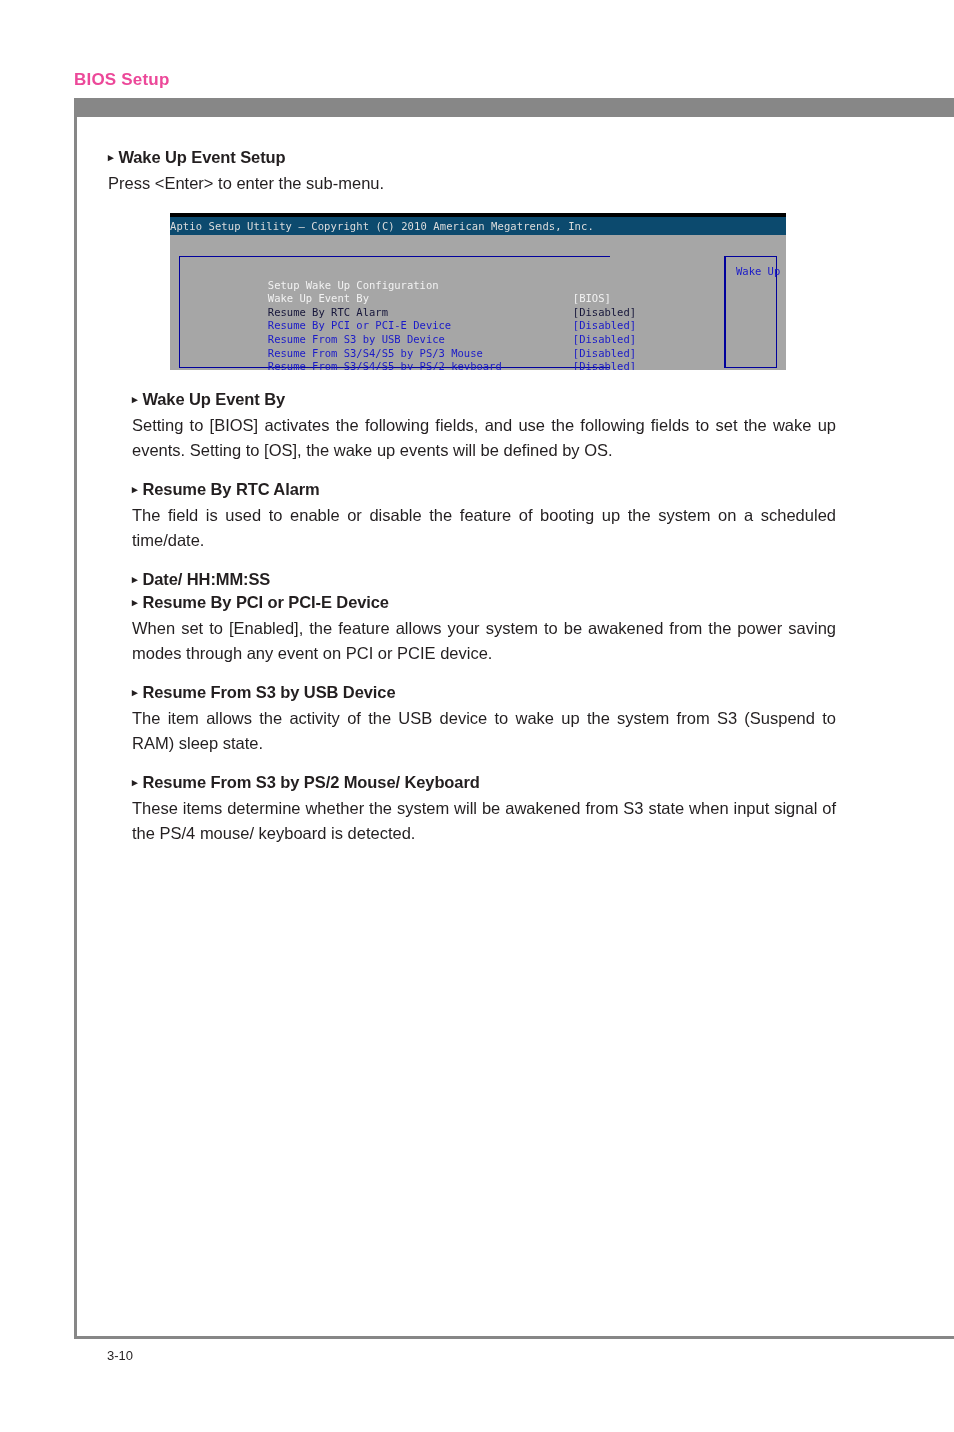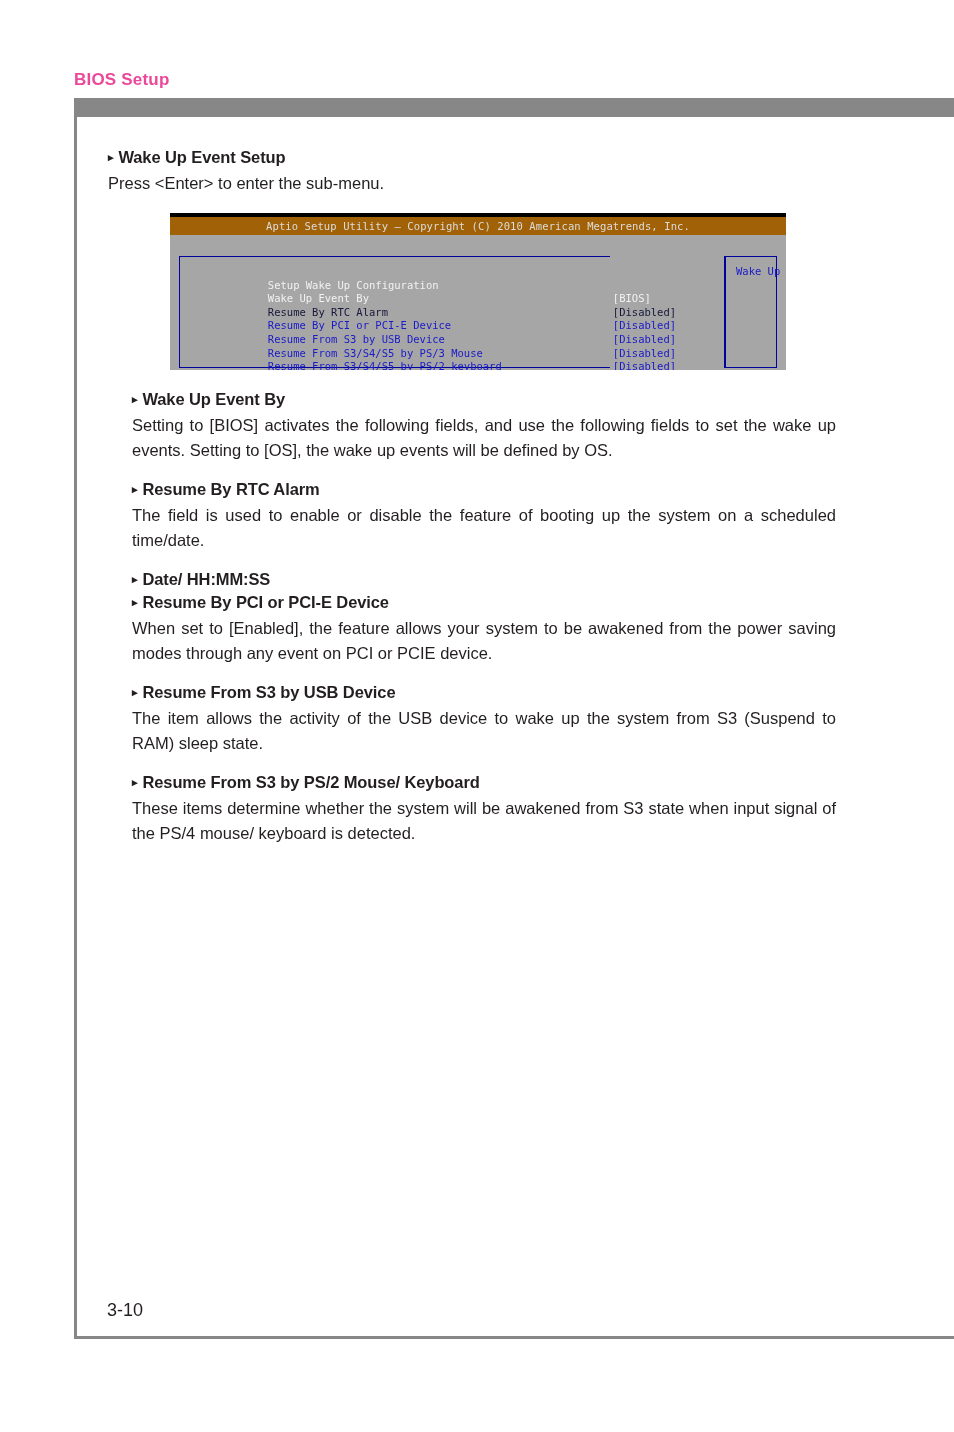--- a/index.html
+++ b/index.html
@@ -113,23 +113,22 @@
     position: absolute;
     left: 0; top: 0;
     width: 100%; height: 4px;
     background: #000000;
   }
   .bios-titlebar {
     position: absolute;
     left: 0; top: 4px;
     width: 100%;
     height: 18px;
-    background: #a16207;
+    background: #0c4a6e;
     color: #dcdcdc;
-    text-align: center;
     line-height: 18px;
     letter-spacing: 0.1px;
     white-space: nowrap;
   }
   .bios-tabrow {
     position: absolute;
     left: 0; top: 22px;
     width: 100%;
     height: 17px;
     background: #00009c;
@@ -182,38 +181,38 @@
   .bios-rows {
     position: absolute;
     left: 12px;
     top: 8px;
     right: 4px;
   }
   .bios-label {
     display: inline-block;
     width: 305px;
   }
-  .bios-value { display: inline-block; margin-left: 40px; }
+  .bios-value { display: inline-block; }
   .c-white  { color: #f2f2f2; }
   .c-dark   { color: #16163a; }
   .c-blue   { color: #1a1ac8; }
   .bios-help {
     position: absolute;
     left: 10px;
     top: 8px;
     color: #1a1ac8;
     white-space: pre;
   }
 
   
   .folio {
     position: absolute;
     left: 107px;
-    top: 1300px;
-    font-size: 18px;
+    top: 1348px;
+    font-size: 13px;
     color: #231f20;
   }
 </style>
 </head>
 <body>
 
 <div class="page-header">BIOS Setup</div>
 
 <div class="top-bar"></div>
 <div class="left-rule"></div>

